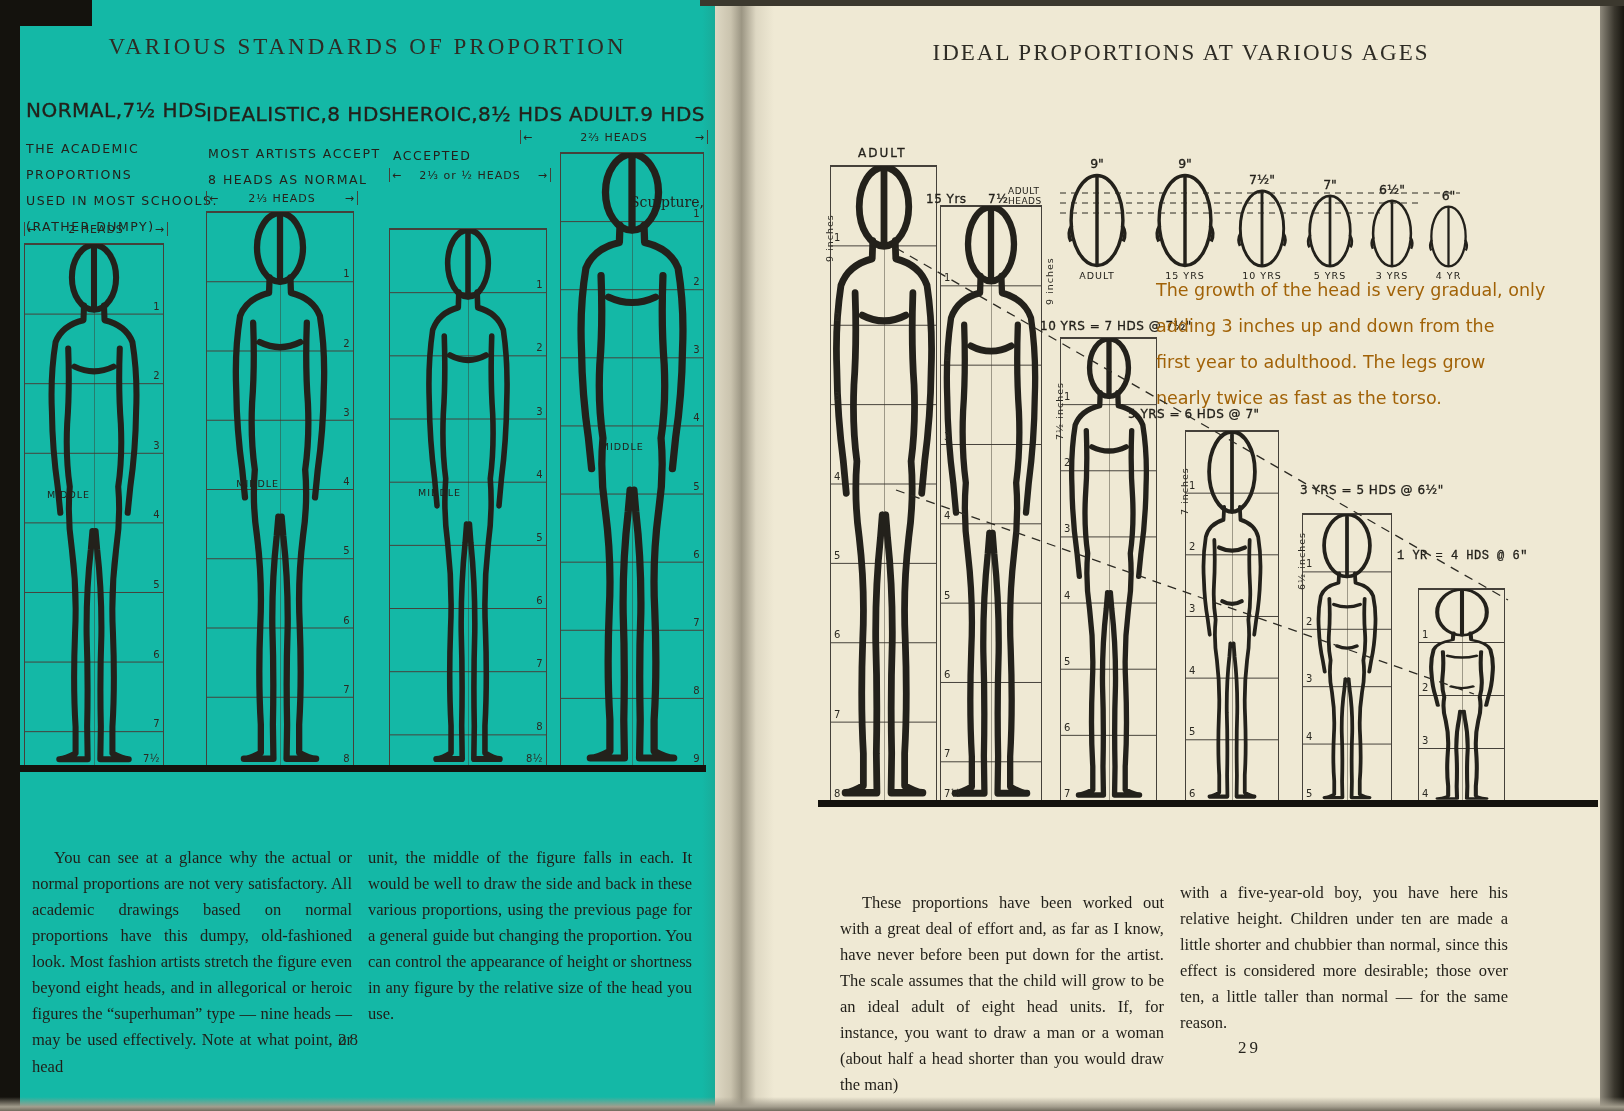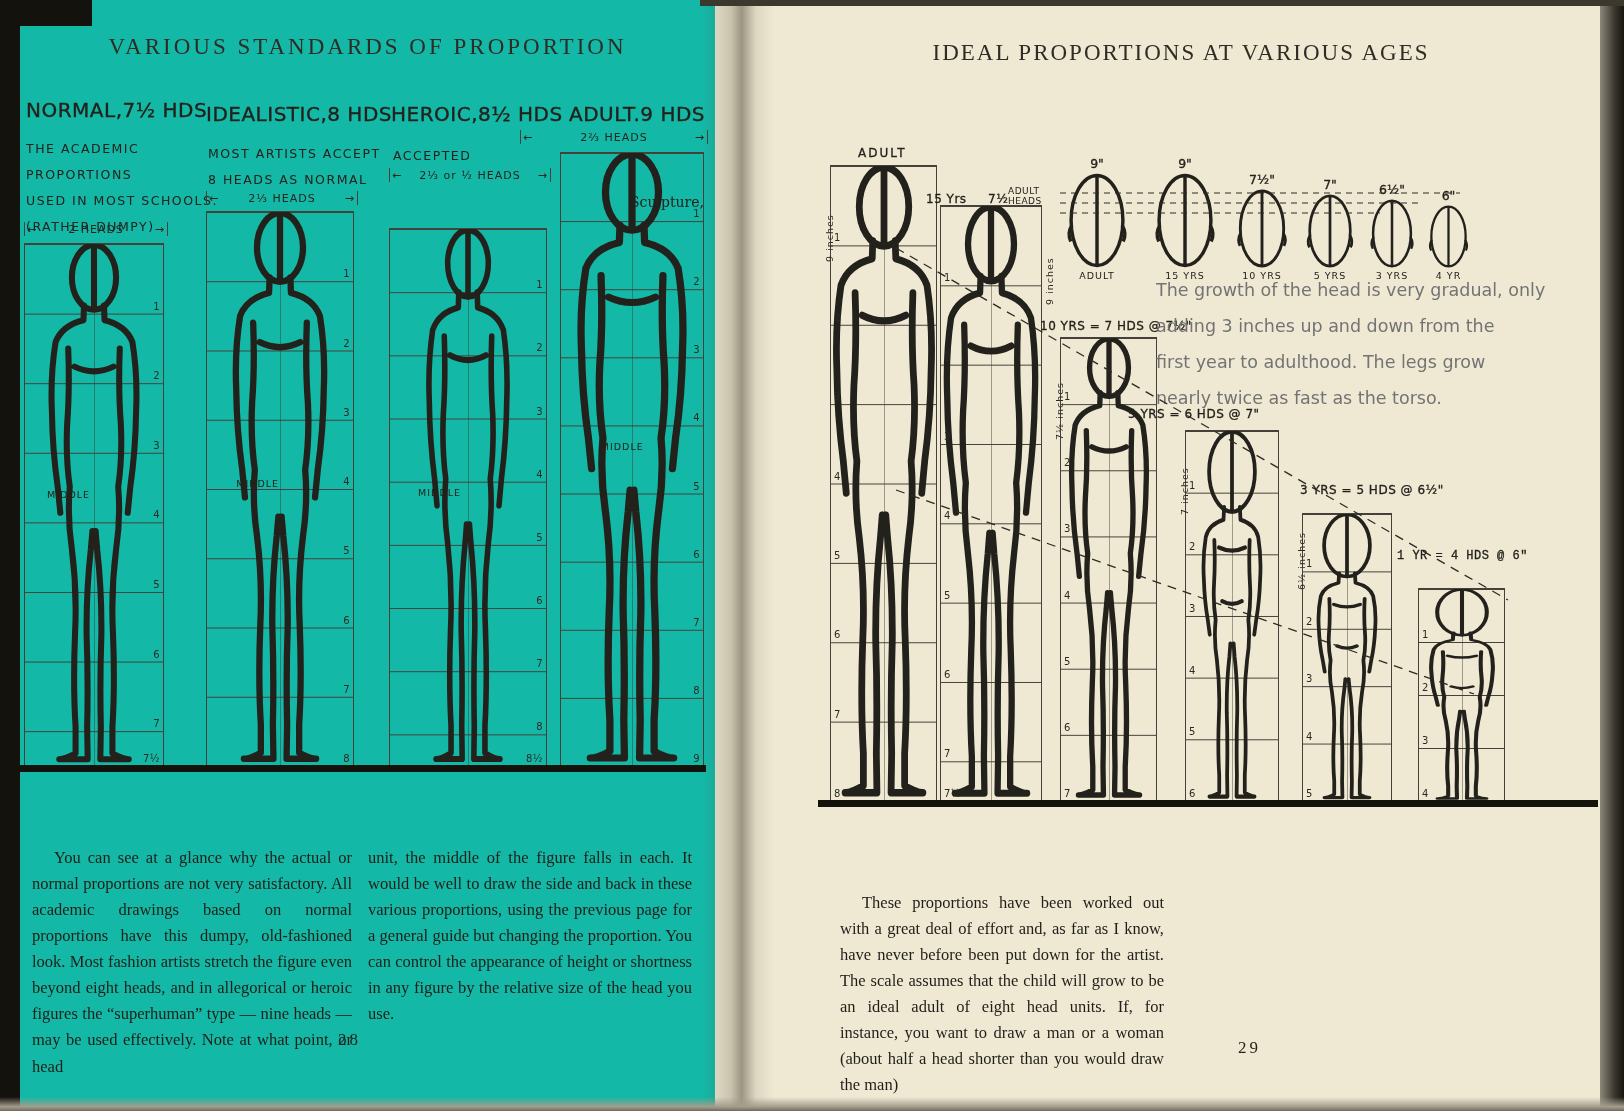--- a/index.html
+++ b/index.html
@@ -50,21 +50,21 @@
       letter-spacing:.5px;color:#2c2a23;}
   .right-scale .u{left:3px;right:auto;}
   .middle{position:absolute;font-size:9.5px;letter-spacing:1px;color:#23211b;}
   .baseline{position:absolute;background:#14120d;height:7px;}
   
   .vlab{position:absolute;font-size:9.5px;letter-spacing:1px;color:#2c2a23;
       transform:rotate(-90deg);transform-origin:left top;white-space:nowrap;}
   .figlab{position:absolute;font-size:12px;letter-spacing:.5px;color:#23211b;
       -webkit-text-stroke:.3px currentColor;white-space:nowrap;}
   .smlab{position:absolute;font-size:9px;letter-spacing:.5px;color:#23211b;line-height:10px;white-space:nowrap;}
-  .handnote{position:absolute;font-size:17.5px;color:#737373;}
+  .handnote{position:absolute;font-size:17.5px;color:#a16207;}
   .handnote div{line-height:36px;white-space:nowrap;}
   
   #heads-row{position:absolute;left:280px;top:150px;width:490px;height:132px;}
   .hr-item{position:absolute;bottom:14px;display:flex;flex-direction:column;align-items:center;}
   .hr-size{font-size:12.5px;color:#23211b;-webkit-text-stroke:.3px currentColor;margin-bottom:2px;}
   .hr-age{position:absolute;top:100%;margin-top:2px;font-size:9.5px;letter-spacing:1px;color:#23211b;white-space:nowrap;}
   .hr-head *{stroke:#23211b;fill:none;stroke-width:1.4;vector-effect:non-scaling-stroke;}
   .hr-item:nth-child(1){left:20px;}  .hr-item:nth-child(1) .hr-head{width:74px;height:95px;}
   .hr-item:nth-child(2){left:108px;} .hr-item:nth-child(2) .hr-head{width:74px;height:95px;}
   .hr-item:nth-child(3){left:191px;} .hr-item:nth-child(3) .hr-head{width:62px;height:79px;}
@@ -400,20 +400,21 @@
 
   <div>The growth of the head is very gradual, only</div>
       <div>adding 3 inches up and down from the</div>
       <div>first year to adulthood. The legs grow</div>
       <div>nearly twice as fast as the torso.</div>
     </div>
 
   <div class="baseline" style="left:58px;top:800px;width:780px;"></div>
 
   <div class="para indent" style="left:80px;top:890px;width:324px;">These proportions have been worked out with a great deal of effort and, as far as I know, have never before been put down for the artist. The scale assumes that the child will grow to be an ideal adult of eight head units. If, for instance, you want to draw a man or a woman (about half a head shorter than you would draw the man)</div>
+  <div class="para" style="left:420px;top:880px;width:328px;">with a five-year-old boy, you have here his relative height. Children under ten are made a little shorter and chubbier than normal, since this effect is considered more desirable; those over ten, a little taller than normal — for the same reason.</div>
   <div class="pnum" style="left:478px;top:1038px;">29</div>
 </div>
 
 <div class="edge" id="gutter"></div>
 <div class="edge" id="edge-left"></div>
 <div class="edge" id="corner-tl"></div>
 <div class="edge" id="edge-right"></div>
 <div class="edge" id="edge-bottom"></div>
 <div class="edge" id="edge-top-right"></div>
 

